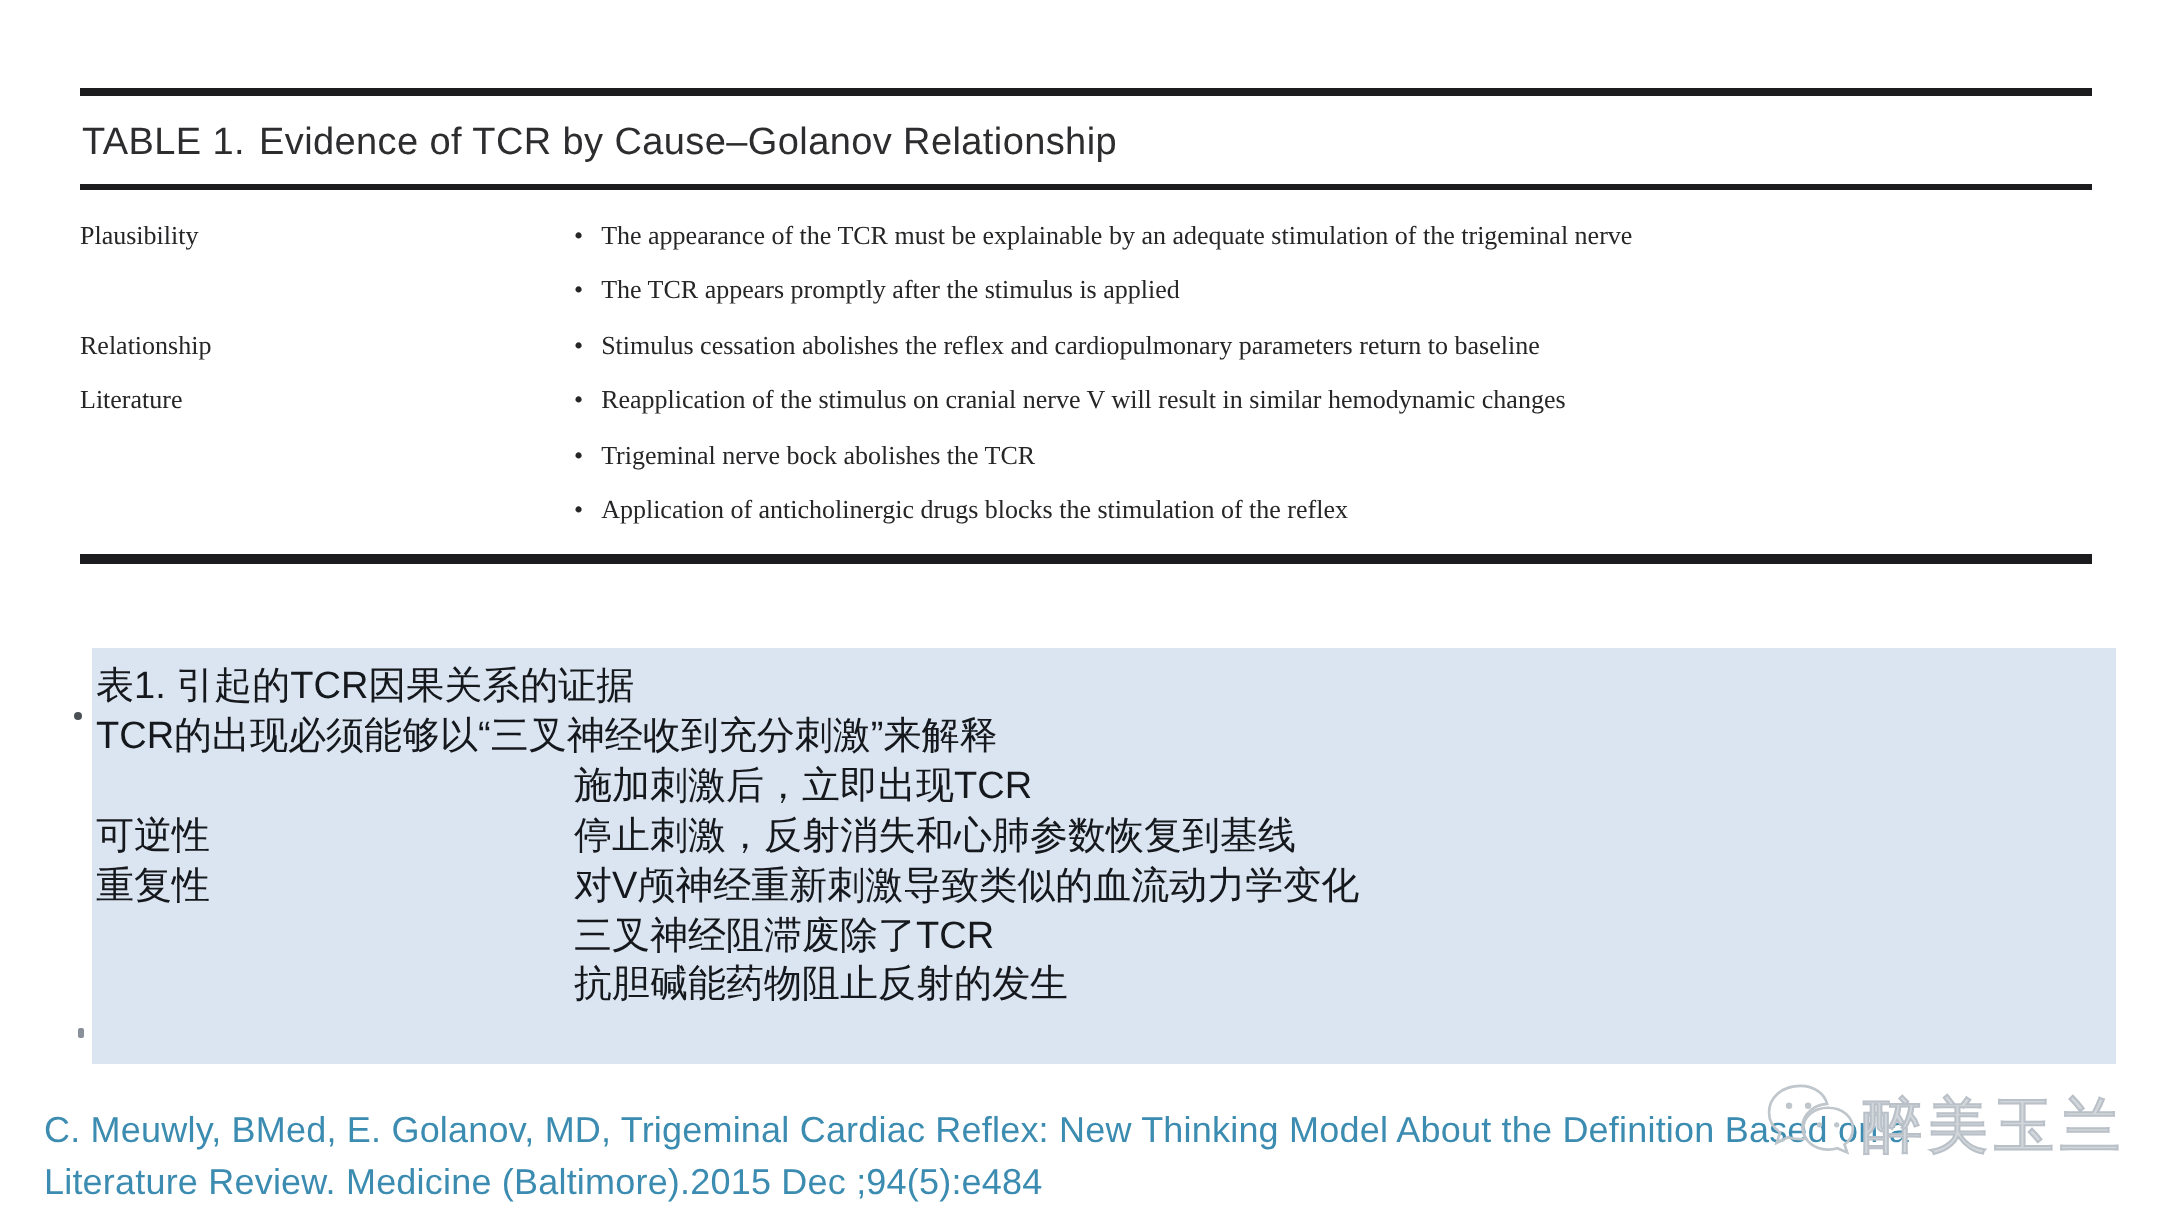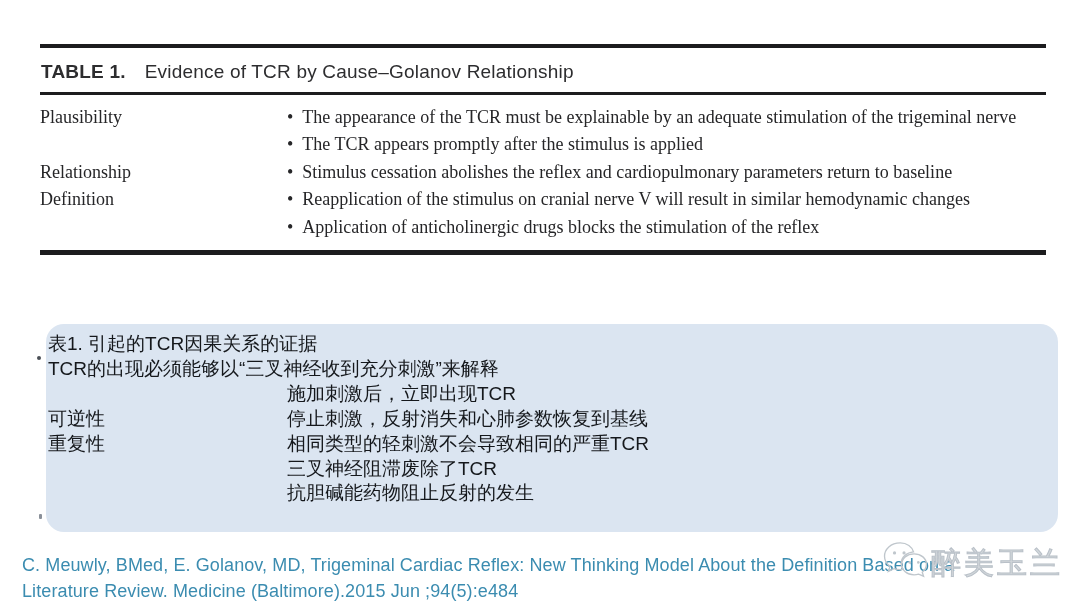--- a/index.html
+++ b/index.html
@@ -11,36 +11,36 @@
 
   
   .figure { position:absolute; left:40px; top:44px; width:1006px; }
   .rule { background:#1c1c1e; width:100%; }
   .rule-top { height:4px; }
   .rule-mid { height:3px; }
   .rule-bottom { height:5px; }
   .table-title {
     padding:13px 0 9px 1px; font-size:19px; color:#2d2d2f; letter-spacing:.2px;
   }
-  .title-bold { font-weight:bold; margin-right:19px; }
+  .title-bold { font-weight:normal; margin-right:7px; }
   .table-body {
     padding:9px 0 9px 0;
     font-family:"Liberation Serif", serif;
-    font-size:18px; color:#262628;
+    font-size:13px; color:#262628;
   }
   .trow { display:flex; line-height:27.4px; }
   .tlabel { flex:0 0 247px; width:247px; }
   .tcell { flex:1; }
   .dot { margin-right:9px; }
 
   
   .translation {
     position:absolute; left:46px; top:324px; width:1012px; height:208px;
     background:#dbe5f1; padding:8px 0 0 2px;
-    font-size:19px; color:#15181c;border-radius:18px;
+    font-size:19px; color:#15181c;
   }
   .xheading { line-height:24.9px; }
   .xrow { display:flex; line-height:24.9px; }
   .xlabel { flex:0 0 239px; width:239px; }
   .xtext { flex:1; }
 
   
   .citation {
     position:absolute; left:22px; top:552px;
     font-size:18px; line-height:26px; color:#3b8cb0; letter-spacing:.1px;
@@ -78,22 +78,26 @@
         </div>
         <div class="trow">
           <div class="tlabel"></div>
           <div class="tcell"><span class="dot">•</span><span>The TCR appears promptly after the stimulus is applied</span></div>
         </div>
         <div class="trow">
           <div class="tlabel">Relationship</div>
           <div class="tcell"><span class="dot">•</span><span>Stimulus cessation abolishes the reflex and cardiopulmonary parameters return to baseline</span></div>
         </div>
         <div class="trow">
-          <div class="tlabel">Definition</div>
+          <div class="tlabel">Literature</div>
           <div class="tcell"><span class="dot">•</span><span>Reapplication of the stimulus on cranial nerve V will result in similar hemodynamic changes</span></div>
+        </div>
+        <div class="trow">
+          <div class="tlabel"></div>
+          <div class="tcell"><span class="dot">•</span><span>Trigeminal nerve bock abolishes the TCR</span></div>
         </div>
         <div class="trow">
           <div class="tlabel"></div>
           <div class="tcell"><span class="dot">•</span><span>Application of anticholinergic drugs blocks the stimulation of the reflex</span></div>
         </div>
       </div>
     <div class="rule rule-bottom" style="background: rgb(28, 28, 30);"></div>
   </section>
 
   <section class="translation" id="translation-block" style="background: rgb(219, 229, 241);">
@@ -104,38 +108,38 @@
       <div class="xrow">
         <div class="xlabel"></div>
         <div class="xtext">施加刺激后，立即出现TCR</div>
       </div>
       <div class="xrow">
         <div class="xlabel">可逆性</div>
         <div class="xtext">停止刺激，反射消失和心肺参数恢复到基线</div>
       </div>
       <div class="xrow">
         <div class="xlabel">重复性</div>
-        <div class="xtext">相同类型的轻刺激不会导致相同的严重TCR</div>
+        <div class="xtext">对V颅神经重新刺激导致类似的血流动力学变化</div>
       </div>
       <div class="xrow">
         <div class="xlabel"></div>
         <div class="xtext">三叉神经阻滞废除了TCR</div>
       </div>
       <div class="xrow">
         <div class="xlabel"></div>
         <div class="xtext">抗胆碱能药物阻止反射的发生</div>
       </div>
     </section>
 
   <div class="artifact-a"></div>
   <div class="artifact-b"></div>
 
   <div class="citation" style="color: rgb(59, 140, 176);">
     <div>C. Meuwly, BMed, E. Golanov, MD, Trigeminal Cardiac Reflex: New Thinking Model About the Definition Based on a</div>
-    <div>Literature Review. Medicine (Baltimore).2015 Jun ;94(5):e484</div>
+    <div>Literature Review. Medicine (Baltimore).2015 Dec ;94(5):e484</div>
   </div>
 
   <div class="watermark">
     <span>
       <svg width="46" height="40" viewBox="0 0 48 42">
         <g fill="none" stroke="#bfc6cc" stroke-width="1.4">
           <path d="M19 2 C9 2 2.5 8.5 2.5 16 c0 4.3 2.2 8 5.8 10.5 L6.5 32 l6-3 c2.2 .7 4.4 1 6.5 1 1 0 2 -.1 3 -.2 -1.3-1.8-2-3.9-2-6.2 0-6.5 5.8-11.6 13-12.1 C31.5 6 26 2 19 2z"></path>
           <path d="M33.5 13.5 c-7.5 0-13 4.8-13 11 0 6.2 5.5 11 13 11 1.7 0 3.3-.25 4.8-.7 L43.5 37 l-1.4-4.2 c2.8-2 4.4-5 4.4-8.3 0-6.2-5.5-11-13-11z"></path>
         </g>
         <g fill="#bfc6cc">

